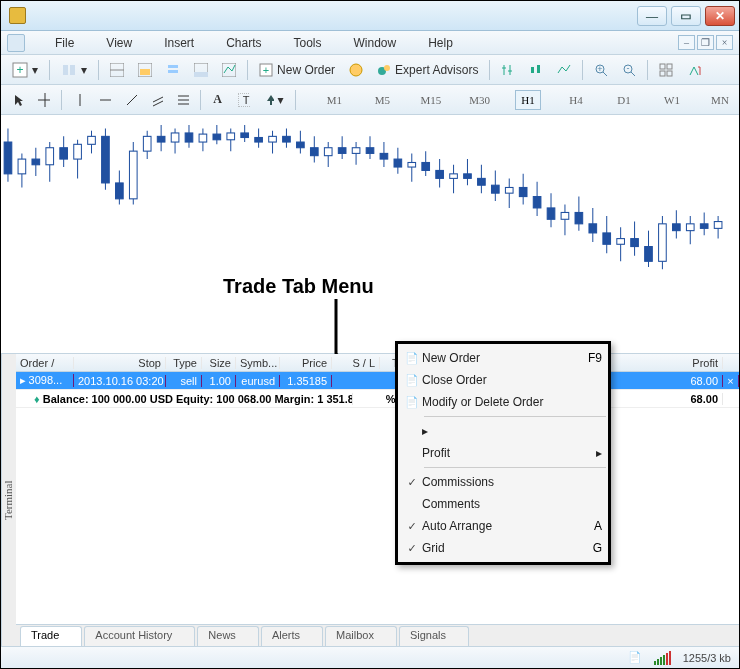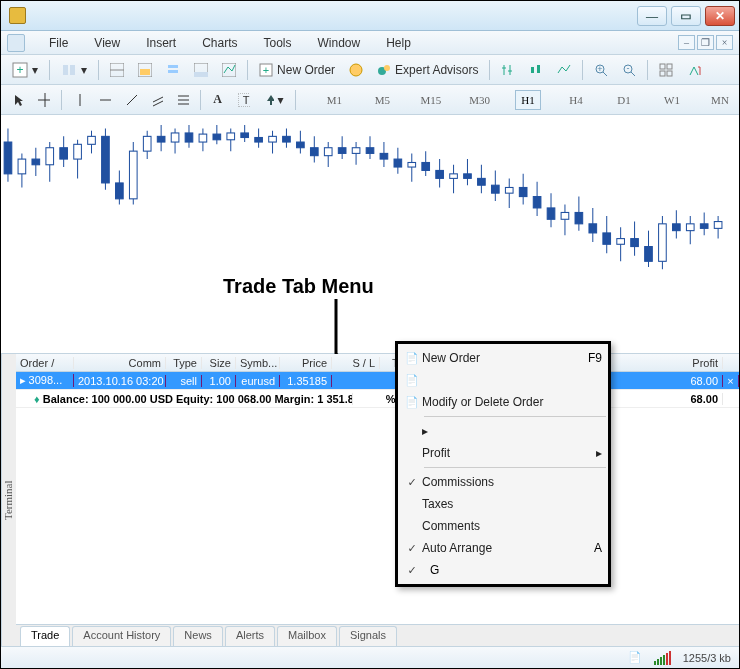--- a/index.html
+++ b/index.html
@@ -8,21 +8,21 @@
   
   .window { width: 740px; height: 669px; display: flex; flex-direction: column; border: 1px solid #000; }
 
   
   .titlebar { height: 30px; background: linear-gradient(to bottom,#eaf4fb,#cfe6f6); display:flex; align-items:center; justify-content:flex-end; padding:0 4px; gap:4px; border-bottom:1px solid #9fbfd6; }
   .tb-icon { width:17px; height:17px; background:#e7bb3f; border:1px solid #9c7a1f; border-radius:2px; margin-right:auto; margin-left:4px; }
   .titlebtn { width:30px; height:20px; border:1px solid #9fbfd6; background:linear-gradient(#f5faff,#d7eaf7); font:bold 12px/18px Tahoma; text-align:center; color:#355; border-radius:3px; }
   .titlebtn.close { background:linear-gradient(#f3a79b,#d9523a); color:#fff; border-color:#9b3b2a; }
 
   
-  .menubar { height:24px; background:linear-gradient(#f6f9fc,#e3eef6); display:flex; align-items:center; padding:0 6px; gap:10px; border-bottom:1px solid #c3d4e0; font-size:12px; color:#333; }
+  .menubar { height:24px; background:linear-gradient(#f6f9fc,#e3eef6); display:flex; align-items:center; padding:0 6px; gap:16px; border-bottom:1px solid #c3d4e0; font-size:12px; color:#333; }
   .menubar .m-icon { width:18px; height:18px; background:#dceaf5; border:1px solid #9fbfd6; border-radius:2px; margin-right:6px; }
   .menubar span { padding:2px 8px; }
   .menubar .mdi { margin-left:auto; display:flex; gap:2px; }
   .menubar .mdi div { width:17px; height:15px; border:1px solid #9fbfd6; background:#f0f7fc; font:10px/13px Tahoma; text-align:center; color:#567; }
 
   
   .toolbar { height:30px; background:linear-gradient(#f6f9fc,#e3eef6); display:flex; align-items:center; padding:0 6px; gap:4px; border-bottom:1px solid #c3d4e0; font-size:12px; }
   .tbtn { height:22px; min-width:22px; border:1px solid transparent; display:flex; align-items:center; justify-content:center; padding:0 4px; gap:4px; color:#333; background:transparent; border-radius:2px;}
   .tbtn svg { display:block; }
   .sep { width:1px; height:20px; background:#b8c9d6; margin:0 2px; }
@@ -56,21 +56,21 @@
   .ctx { position:absolute; left:395px; top:341px; width:216px; background:#f5f5f5; border:3px solid #000; font:12px Tahoma; color:#222; padding:3px 0; z-index:50; box-shadow:3px 3px 6px rgba(0,0,0,.3);}
   .ctx-item { display:flex; align-items:center; height:22px; padding:0 6px 0 4px; }
   .ctx-item .ic { width:20px; text-align:center; font-size:11px; color:#444; }
   .ctx-item .lbl { flex:1; }
   .ctx-item .sc { color:#000000; padding-left:8px; }
   .ctx-item .ar { color:#222; }
   .ctx-sep { height:1px; background:#ccc; margin:3px 2px 3px 26px; }
 
   
   .term-tabs { height:22px; background:#eee; display:flex; align-items:flex-end; padding-left:4px; gap:0; font:11px Tahoma; border-top:1px solid #c3d4e0;}
-  .term-tab { height:20px; padding:2px 10px 0 10px; border:1px solid #c3d4e0; border-bottom:none; background:#f2f2f2; color:#555; margin-right:2px; border-radius:3px 3px 0 0;}
+  .term-tab { height:20px; padding:2px 22px 0 10px; border:1px solid #c3d4e0; border-bottom:none; background:#f2f2f2; color:#555; margin-right:2px; border-radius:3px 3px 0 0;}
   .term-tab.active { background:#fff; color:#000; font-weight:normal; }
 
   
   .statusbar { height:22px; background:linear-gradient(#f6f9fc,#e3eef6); border-top:1px solid #c3d4e0; display:flex; align-items:center; justify-content:flex-end; padding:0 8px; gap:12px; font:11px Tahoma; color:#444;}
   .sigbars { display:flex; gap:1px; align-items:flex-end; }
   .sigbars div { width:2px; background:#2a8a2a; }
   .sigbars .off { background:#c33; }
 </style>
 </head>
 <body>
@@ -389,21 +389,21 @@
       <path d="M10 0 L10 55 L95 128" fill="none" stroke="#000" stroke-width="3"></path>
     </svg>
   </div>
 
   <div class="terminal" style="position:relative;">
 
     <div class="term-label">Terminal</div>
     <div class="term-body">
       <div class="grid-head">
         <div class="c-order"><span>Order</span> /</div>
-        <div class="c-time">Comm</div>
+        <div class="c-time">Stop</div>
         <div class="c-type">Type</div>
         <div class="c-size">Size</div>
         <div class="c-symb">Symb...</div>
         <div class="c-price">Price</div>
         <div class="c-sl">S / L</div>
         <div class="c-tp">T / P</div>
         <div class="c-price2">Price</div>
         <div class="c-comm">Comm...</div>
         <div class="c-swap">Swap</div>
         <div class="c-profit">Profit</div>
@@ -458,20 +458,21 @@
 </div>
 
 <div class="ctx">
   <div class="ctx-item">
       <span class="ic">📄</span>
       <span class="lbl">New Order</span>
       <span class="sc">F9</span>
     </div>
   <div class="ctx-item">
       <span class="ic">📄</span>
+      <span class="lbl">Close Order</span>
     </div>
   <div class="ctx-item">
       <span class="ic">📄</span>
       <span class="lbl">Modify or Delete Order</span>
     </div>
   <div class="ctx-sep"></div>
   <div class="ctx-item">
       <span class="ic"></span>
       <span class="ar">▸</span>
     </div>
@@ -480,28 +481,25 @@
       <span class="lbl">Profit</span>
       <span class="ar">▸</span>
     </div>
   <div class="ctx-sep"></div>
   <div class="ctx-item">
       <span class="ic">✓</span>
       <span class="lbl">Commissions</span>
     </div>
   <div class="ctx-item">
       <span class="ic"></span>
-      <span class="lbl">Taxes</span>
-    </div>
-  <div class="ctx-item">
-      <span class="ic"></span>
       <span class="lbl">Comments</span>
     </div>
   <div class="ctx-item">
       <span class="ic">✓</span>
       <span class="lbl">Auto Arrange</span>
       <span class="sc">A</span>
     </div>
   <div class="ctx-item">
       <span class="ic">✓</span>
+      <span class="lbl">Grid</span>
       <span class="sc">G</span>
     </div>
 </div>
 
 </body></html>

